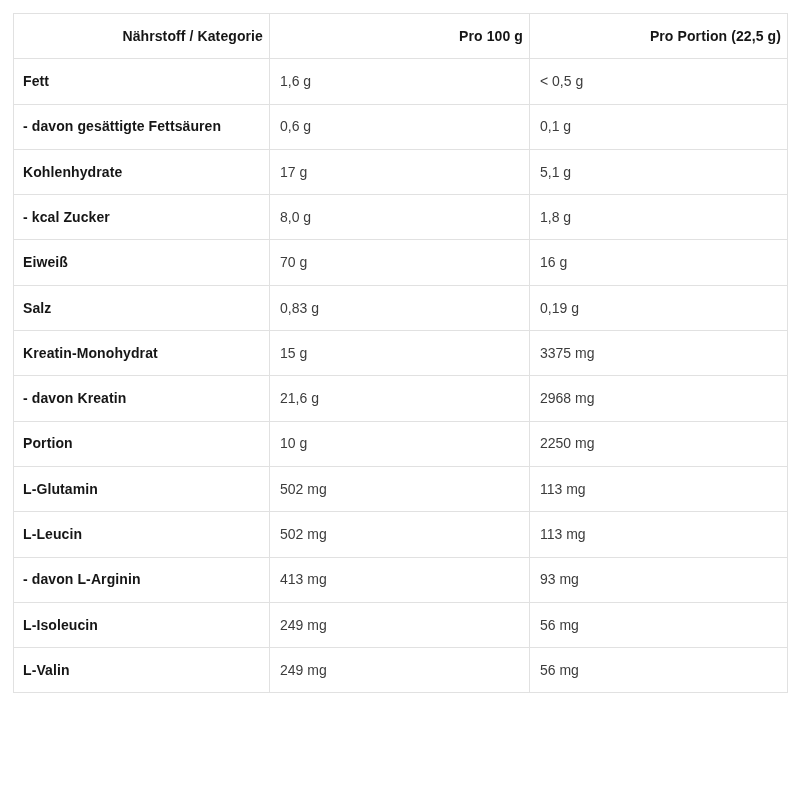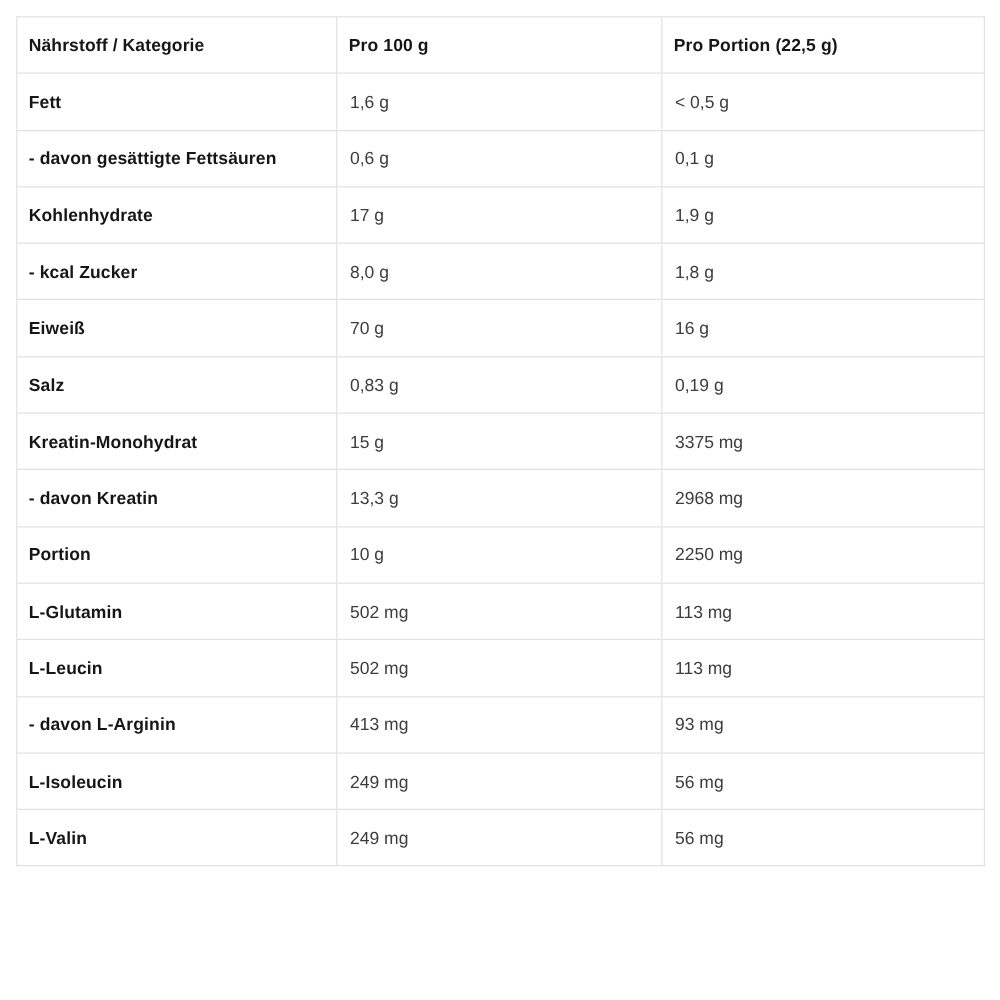--- a/index.html
+++ b/index.html
@@ -32,21 +32,21 @@
     border: 1px solid var(--border, #e1e1e1);
     height: 45.3px;
     box-sizing: border-box;
     vertical-align: middle;
     white-space: nowrap;
     overflow: hidden;
     font-size: 14px;
     line-height: 1.2;
   }
   table.nutrition th {
-    text-align: left;
+    text-align: right;
     font-weight: 700;
     color: var(--label, #161616);
     padding: 0 6px 0 9px;
     letter-spacing: 0.1px;
   }
   td.label-cell {
     font-weight: 700;
     color: var(--label, #161616);
     padding: 0 6px 0 9px;
     letter-spacing: 0.1px;
@@ -82,21 +82,21 @@
             <td class="value-cell">&lt; 0,5 g</td>
           </tr>
           <tr>
             <td class="label-cell">- davon gesättigte Fettsäuren</td>
             <td class="value-cell">0,6 g</td>
             <td class="value-cell">0,1 g</td>
           </tr>
           <tr>
             <td class="label-cell">Kohlenhydrate</td>
             <td class="value-cell">17 g</td>
-            <td class="value-cell">1,9 g</td>
+            <td class="value-cell">5,1 g</td>
           </tr>
           <tr>
             <td class="label-cell">- kcal Zucker</td>
             <td class="value-cell">8,0 g</td>
             <td class="value-cell">1,8 g</td>
           </tr>
           <tr>
             <td class="label-cell">Eiweiß</td>
             <td class="value-cell">70 g</td>
             <td class="value-cell">16 g</td>
@@ -106,21 +106,21 @@
             <td class="value-cell">0,83 g</td>
             <td class="value-cell">0,19 g</td>
           </tr>
           <tr>
             <td class="label-cell">Kreatin-Monohydrat</td>
             <td class="value-cell">15 g</td>
             <td class="value-cell">3375 mg</td>
           </tr>
           <tr>
             <td class="label-cell">- davon Kreatin</td>
-            <td class="value-cell">13,3 g</td>
+            <td class="value-cell">21,6 g</td>
             <td class="value-cell">2968 mg</td>
           </tr>
           <tr>
             <td class="label-cell">Portion</td>
             <td class="value-cell">10 g</td>
             <td class="value-cell">2250 mg</td>
           </tr>
           <tr>
             <td class="label-cell">L-Glutamin</td>
             <td class="value-cell">502 mg</td>

